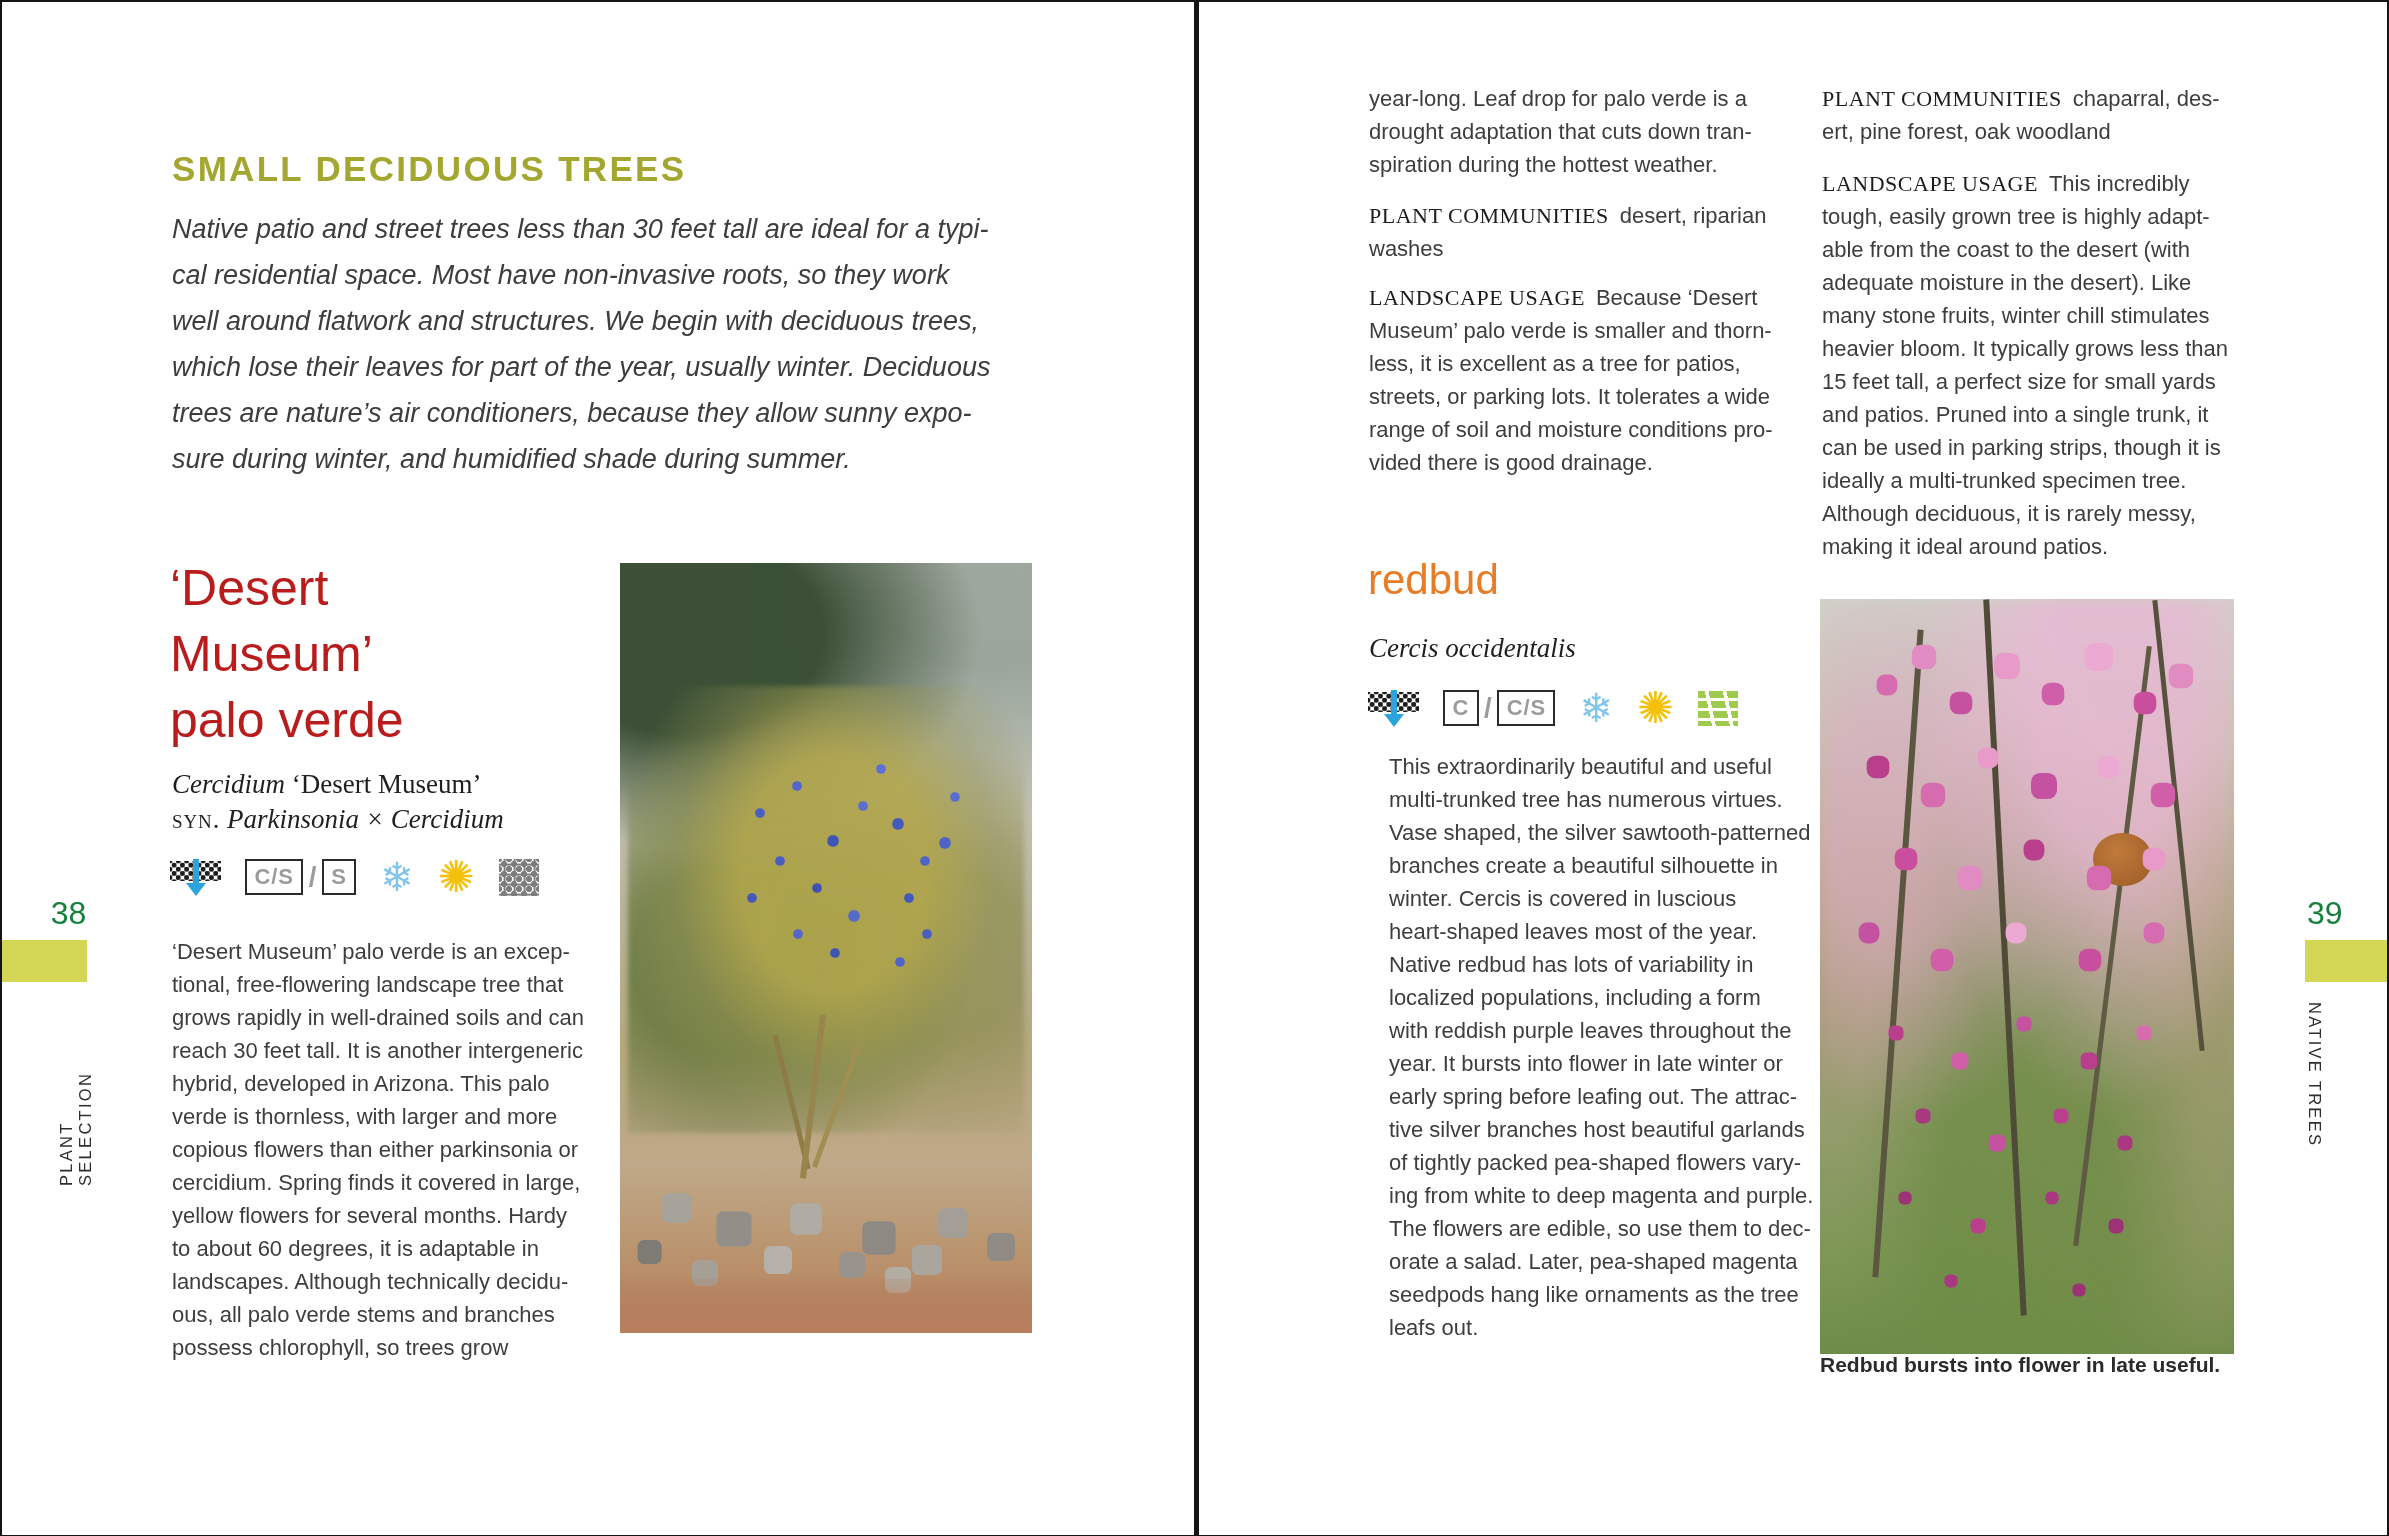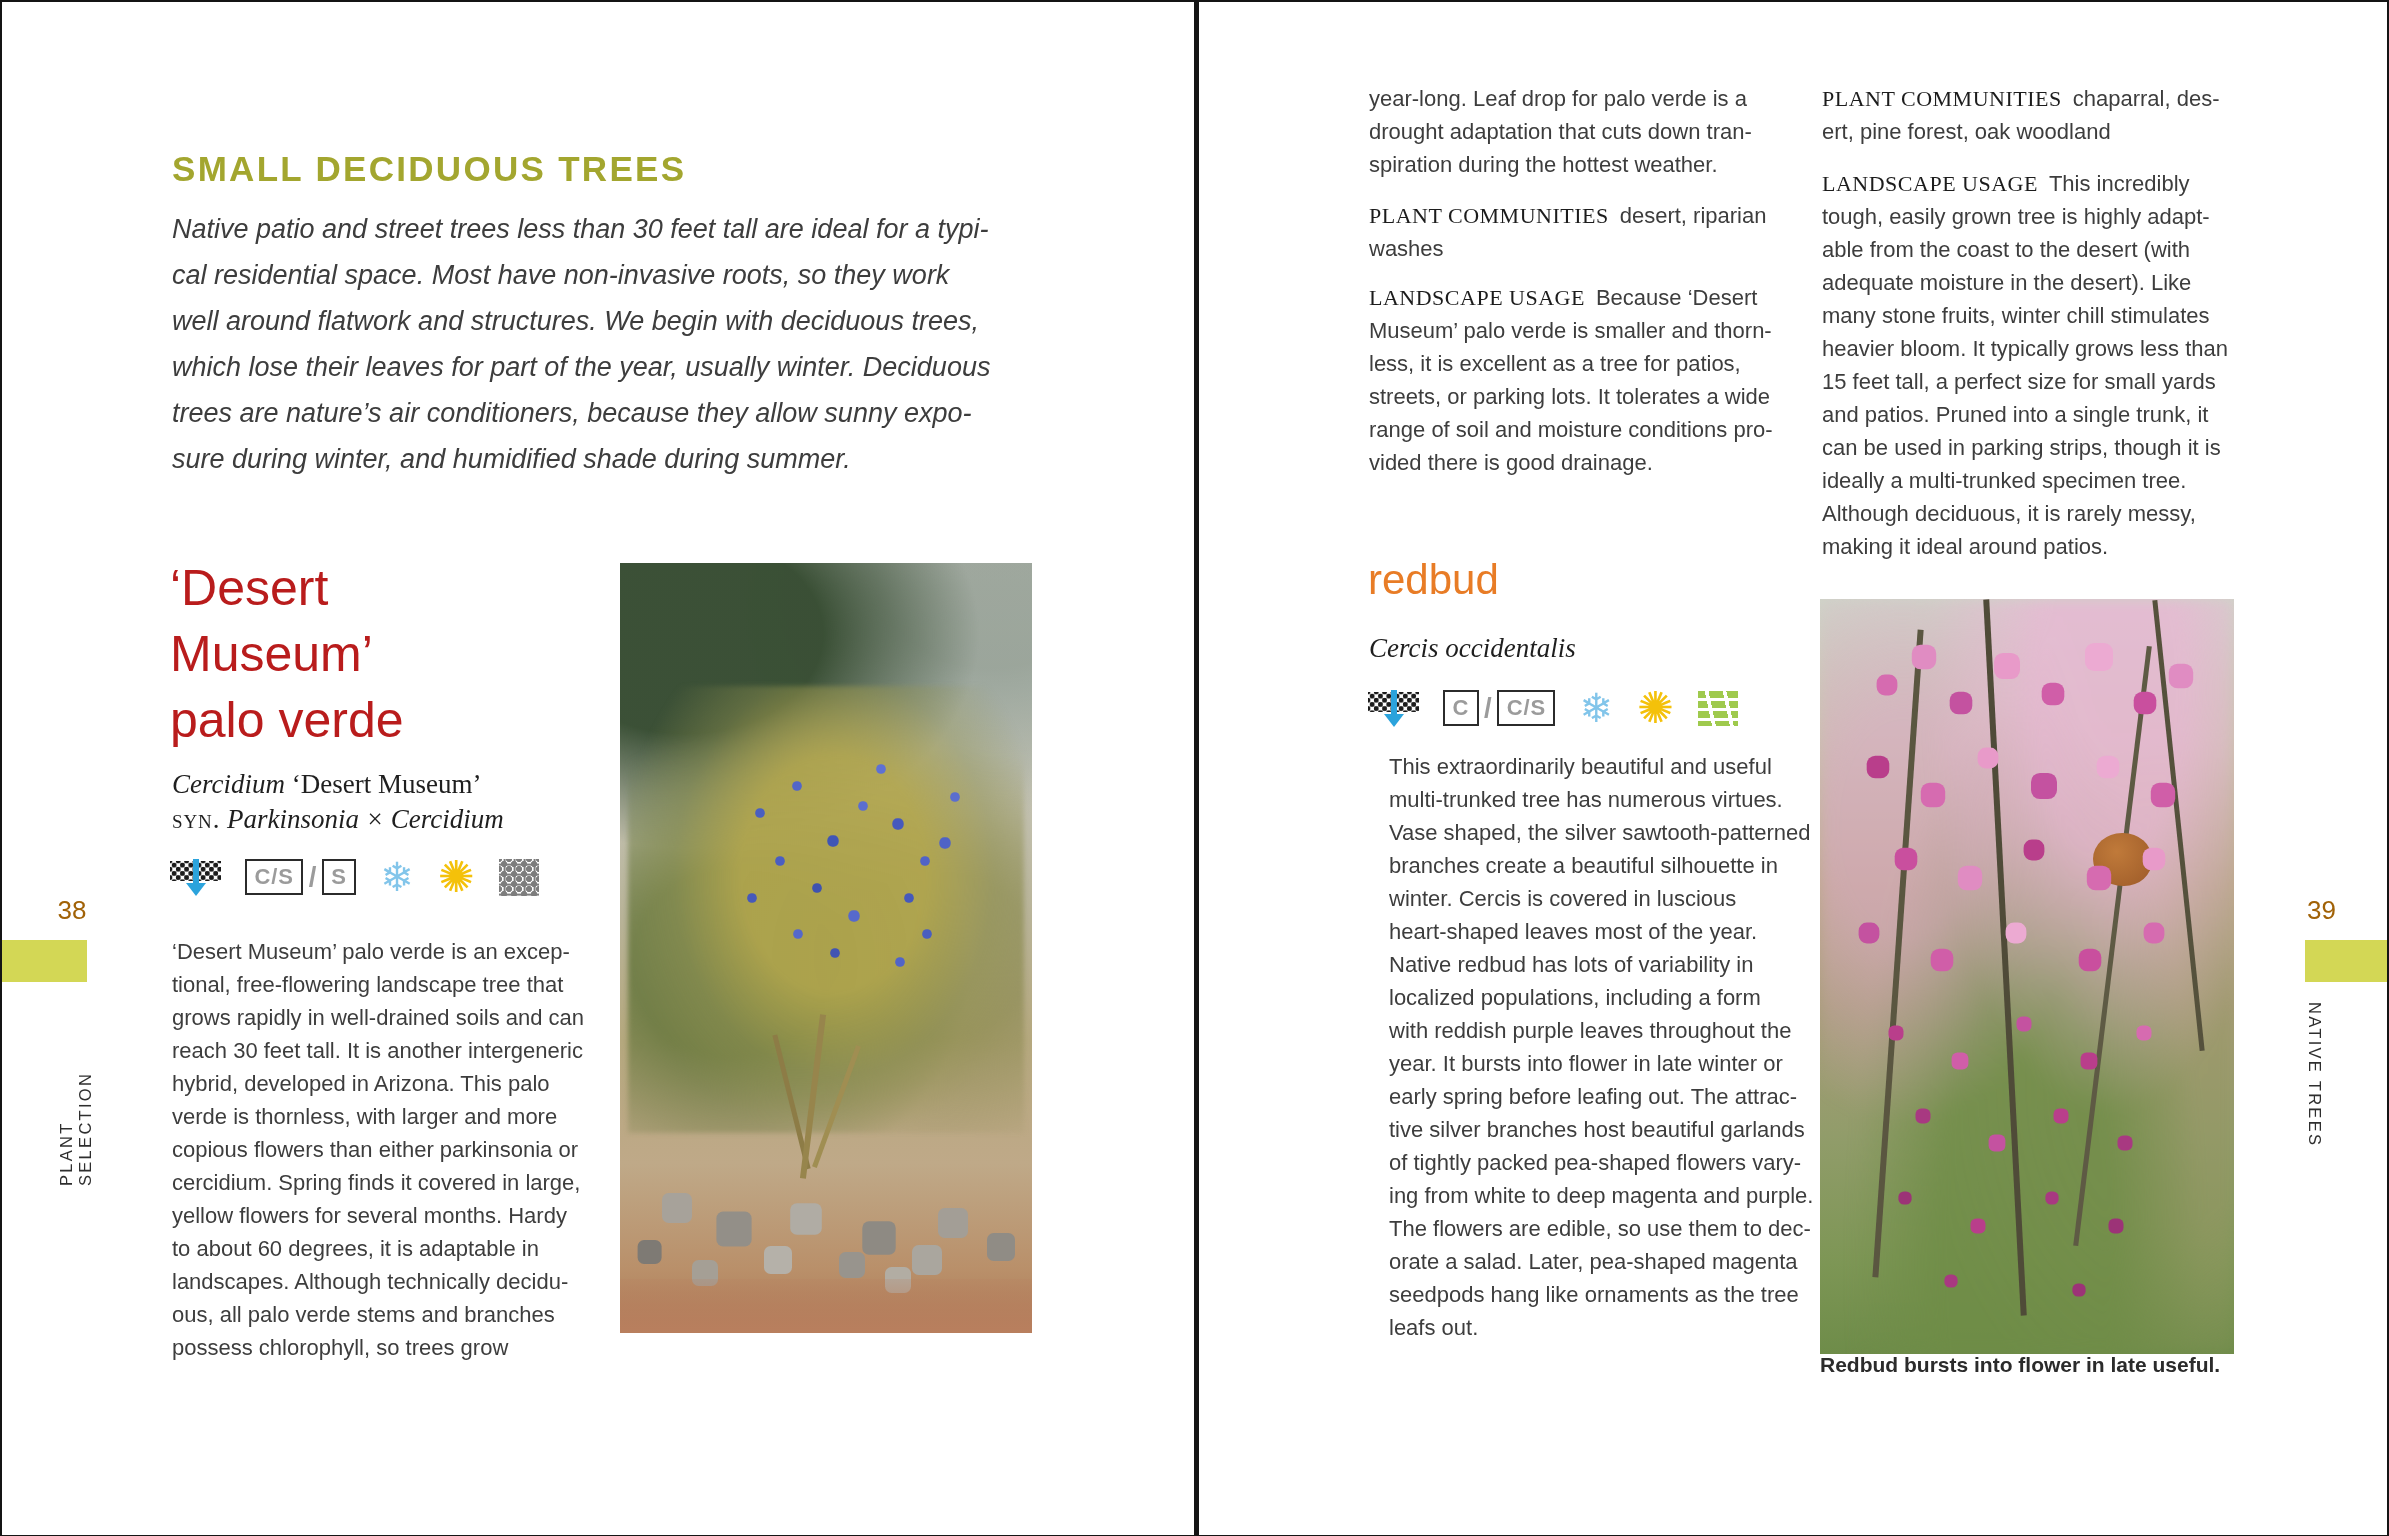--- a/index.html
+++ b/index.html
@@ -17,21 +17,21 @@
   .intro{font-size:27px;line-height:46px;color:#3d3d3d;}
   .plant-title{font-size:50px;line-height:66px;color:#b91c1c;}
   .plant-title-big{font-size:42px;line-height:55px;color:#e87c26;}
   .sci{font-family:"Liberation Serif",serif;font-size:27px;line-height:35px;color:#1f1f1f;}
   .sci .it{font-style:italic;}
   .sci .syn{font-variant:small-caps;text-transform:lowercase;letter-spacing:0.9px;}
   .body-col{font-size:22px;line-height:33px;color:#3d3d3d;}
   .runin-label{font-family:"Liberation Serif",serif;font-weight:normal;font-size:22px;color:#1c1c1c;letter-spacing:0.5px;}
   .runin-text{margin-left:11px;}
   .caption{font-size:21px;line-height:27.6px;font-weight:bold;color:#2b2b2b;}
-  .pageno{font-size:26px;color:#a16207;}
+  .pageno{font-size:32px;color:#15803d;}
   .vlabel{writing-mode:vertical-rl;font-size:16.5px;letter-spacing:2.3px;color:#2e2e2e;}
   .vlabel.flip{transform:rotate(180deg);}
   .greenbar{background:#d3d755;}
 
   
   .iconrow{display:flex;align-items:center;gap:24px;height:48px;}
   .ic-water{position:relative;width:51px;height:44px;}
   .ic-water .dots{position:absolute;left:0;top:5.5px;width:51px;height:20px;
     background-image:
       radial-gradient(circle,#1b1b1b 2.4px,transparent 2.8px),

